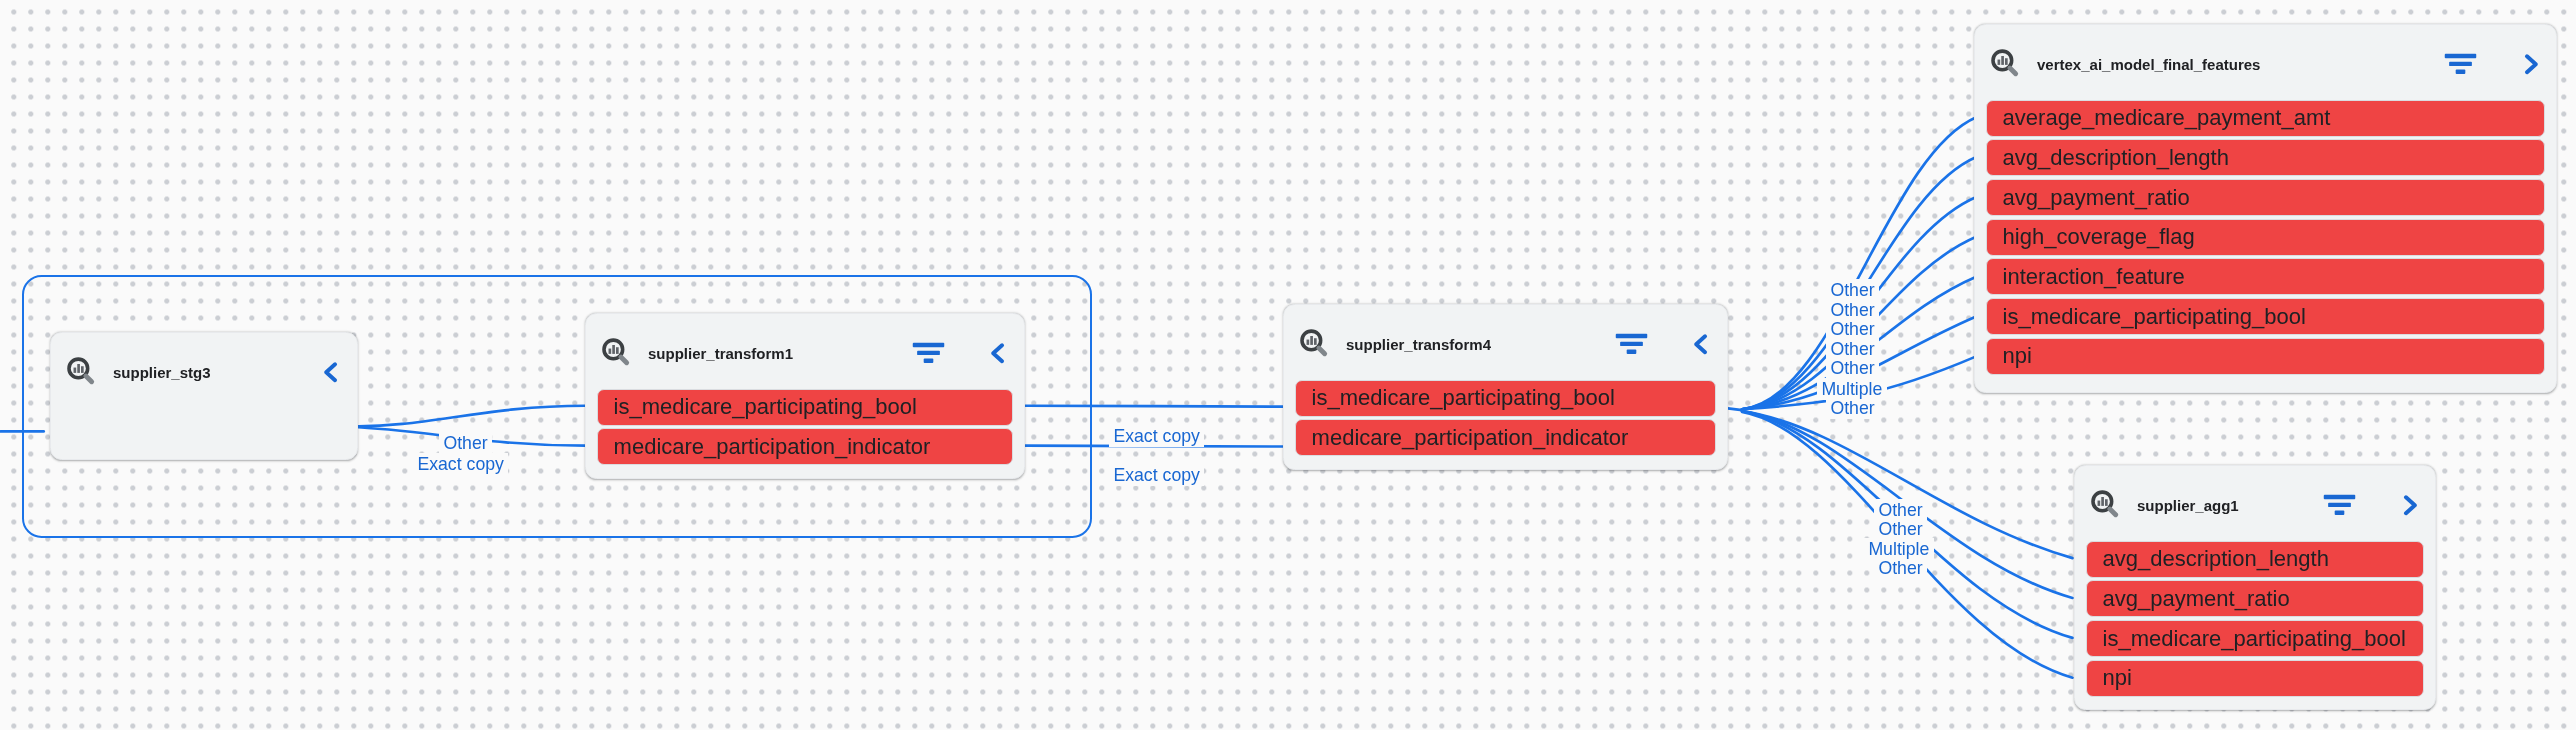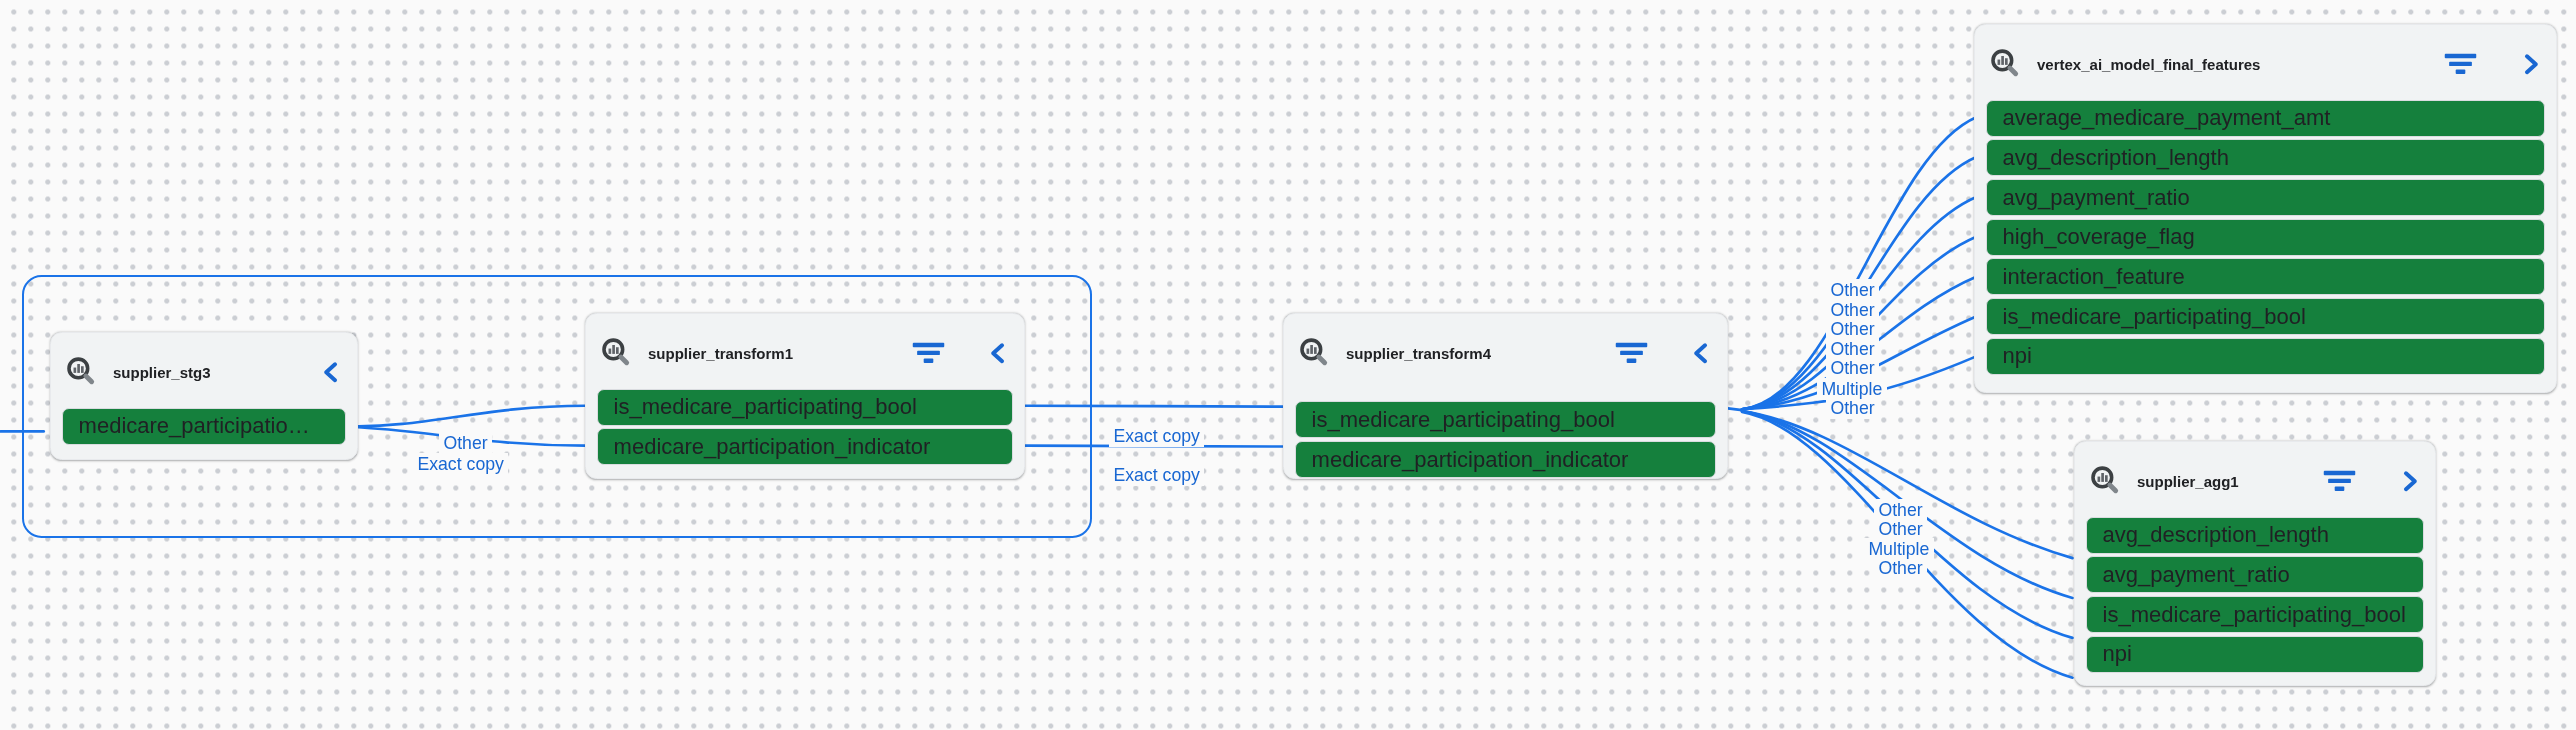--- a/index.html
+++ b/index.html
@@ -26,21 +26,21 @@
   .node-title{
     font-size:15px;font-weight:700;color:#202124;margin-left:16px;white-space:nowrap;
     overflow:hidden;text-overflow:ellipsis;
   }
   .icon-lineage{flex:none;}
   .icon-filter{flex:none;margin-left:auto;cursor:pointer;}
   .icon-chevron{flex:none;margin-left:41px;cursor:pointer;}
   .icon-chevron.solo{margin-left:auto;}
   .fields{display:flex;flex-direction:column;gap:2.7px;margin:0 10.6px;}
   .chip{
-    height:37px;background:#15803d;border:1.3px solid #dadce0;border-radius:7px;
+    height:37px;background:#ef4444;border:1.3px solid #dadce0;border-radius:7px;
     display:flex;align-items:center;padding:0 16px;font-size:22px;color:#202124;
     white-space:nowrap;overflow:hidden;box-sizing:border-box;
   }
   .edge-label{
     position:absolute;font-size:17.7px;line-height:20.4px;color:#1967d2;background:#fafafa;
     padding:0.9px 4.4px;white-space:nowrap;cursor:pointer;margin-top:24px;
   }
 </style>
 </head>
 <body>
@@ -76,23 +76,20 @@
         <line x1="23.5" y1="22.5" x2="30" y2="29" stroke="#80868b" stroke-width="5.5" stroke-linecap="round"></line>
         <rect x="9.6" y="13" width="3" height="6" fill="#5f6368"></rect>
         <rect x="13.8" y="9" width="3" height="10" fill="#5f6368"></rect>
         <rect x="18" y="11.5" width="3" height="7.5" fill="#5f6368"></rect>
       </svg>
       <span class="node-title">supplier_stg3</span>
       <svg class="icon-chevron solo" width="23" height="26.6" viewBox="0 0 26 30">
         <polyline points="17,6 7,15 17,24" fill="none" stroke="#1967d2" stroke-width="4.5" stroke-linecap="round" stroke-linejoin="round"></polyline>
       </svg>
     </div>
-    <div class="fields">
-        <div class="chip">medicare_participatio…</div>
-      </div>
   </div>
 
   <div class="node" style="left:585px;top:313px;width:440px;height:166px;">
     <div class="node-header">
       <svg class="icon-lineage" width="32" height="32" viewBox="0 0 36 36">
         <circle cx="15" cy="14" r="10.5" fill="none" stroke="#3c4043" stroke-width="4"></circle>
         <line x1="23.5" y1="22.5" x2="30" y2="29" stroke="#80868b" stroke-width="5.5" stroke-linecap="round"></line>
         <rect x="9.6" y="13" width="3" height="6" fill="#5f6368"></rect>
         <rect x="13.8" y="9" width="3" height="10" fill="#5f6368"></rect>
         <rect x="18" y="11.5" width="3" height="7.5" fill="#5f6368"></rect>
@@ -106,21 +103,21 @@
       <svg class="icon-chevron" width="23" height="26.6" viewBox="0 0 26 30">
         <polyline points="17,6 7,15 17,24" fill="none" stroke="#1967d2" stroke-width="4.5" stroke-linecap="round" stroke-linejoin="round"></polyline>
       </svg>
     </div>
     <div class="fields">
         <div class="chip">is_medicare_participating_bool</div>
         <div class="chip">medicare_participation_indicator</div>
       </div>
   </div>
 
-  <div class="node" style="left:1283px;top:313px;width:445px;height:166px;justify-content:space-between;">
+  <div class="node" style="left:1283px;top:304px;width:445px;height:166px;">
     <div class="node-header">
       <svg class="icon-lineage" width="32" height="32" viewBox="0 0 36 36">
         <circle cx="15" cy="14" r="10.5" fill="none" stroke="#3c4043" stroke-width="4"></circle>
         <line x1="23.5" y1="22.5" x2="30" y2="29" stroke="#80868b" stroke-width="5.5" stroke-linecap="round"></line>
         <rect x="9.6" y="13" width="3" height="6" fill="#5f6368"></rect>
         <rect x="13.8" y="9" width="3" height="10" fill="#5f6368"></rect>
         <rect x="18" y="11.5" width="3" height="7.5" fill="#5f6368"></rect>
       </svg>
       <span class="node-title">supplier_transform4</span>
       <svg class="icon-filter" width="35" height="26.6" viewBox="0 0 40 30">
@@ -161,21 +158,21 @@
         <div class="chip">average_medicare_payment_amt</div>
         <div class="chip">avg_description_length</div>
         <div class="chip">avg_payment_ratio</div>
         <div class="chip">high_coverage_flag</div>
         <div class="chip">interaction_feature</div>
         <div class="chip">is_medicare_participating_bool</div>
         <div class="chip">npi</div>
       </div>
   </div>
 
-  <div class="node" style="left:2074px;top:441px;width:362px;height:245px;">
+  <div class="node" style="left:2074px;top:465px;width:362px;height:245px;">
     <div class="node-header">
       <svg class="icon-lineage" width="32" height="32" viewBox="0 0 36 36">
         <circle cx="15" cy="14" r="10.5" fill="none" stroke="#3c4043" stroke-width="4"></circle>
         <line x1="23.5" y1="22.5" x2="30" y2="29" stroke="#80868b" stroke-width="5.5" stroke-linecap="round"></line>
         <rect x="9.6" y="13" width="3" height="6" fill="#5f6368"></rect>
         <rect x="13.8" y="9" width="3" height="10" fill="#5f6368"></rect>
         <rect x="18" y="11.5" width="3" height="7.5" fill="#5f6368"></rect>
       </svg>
       <span class="node-title">supplier_agg1</span>
       <svg class="icon-filter" width="35" height="26.6" viewBox="0 0 40 30">

